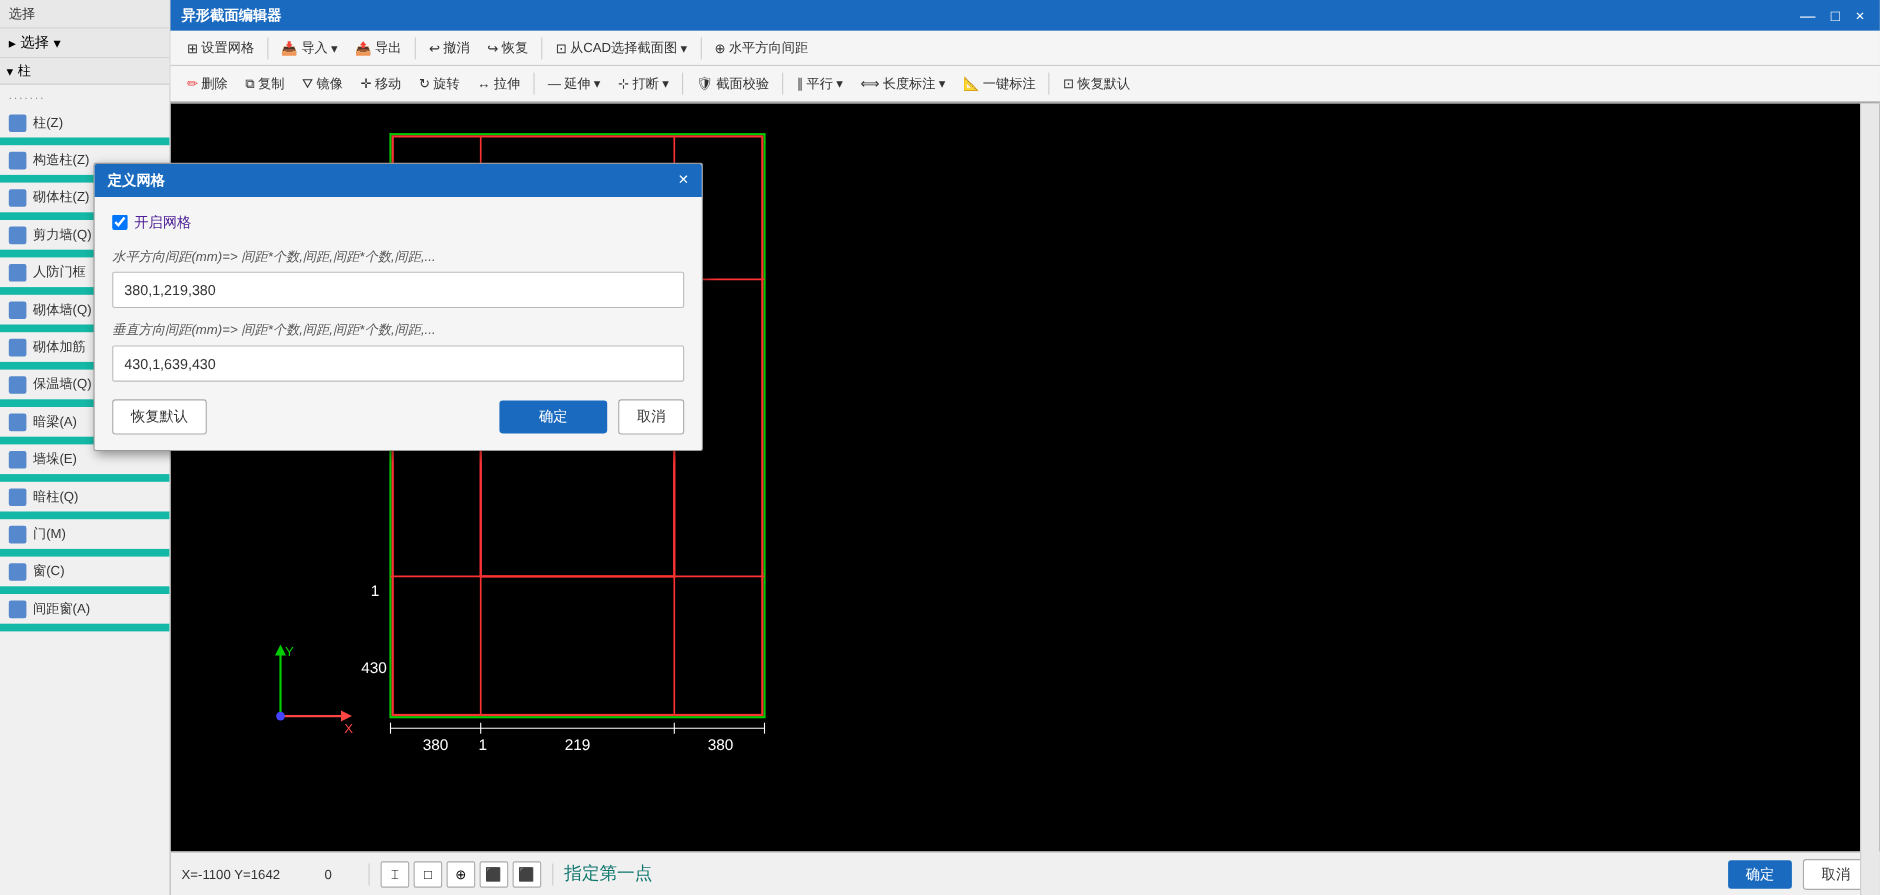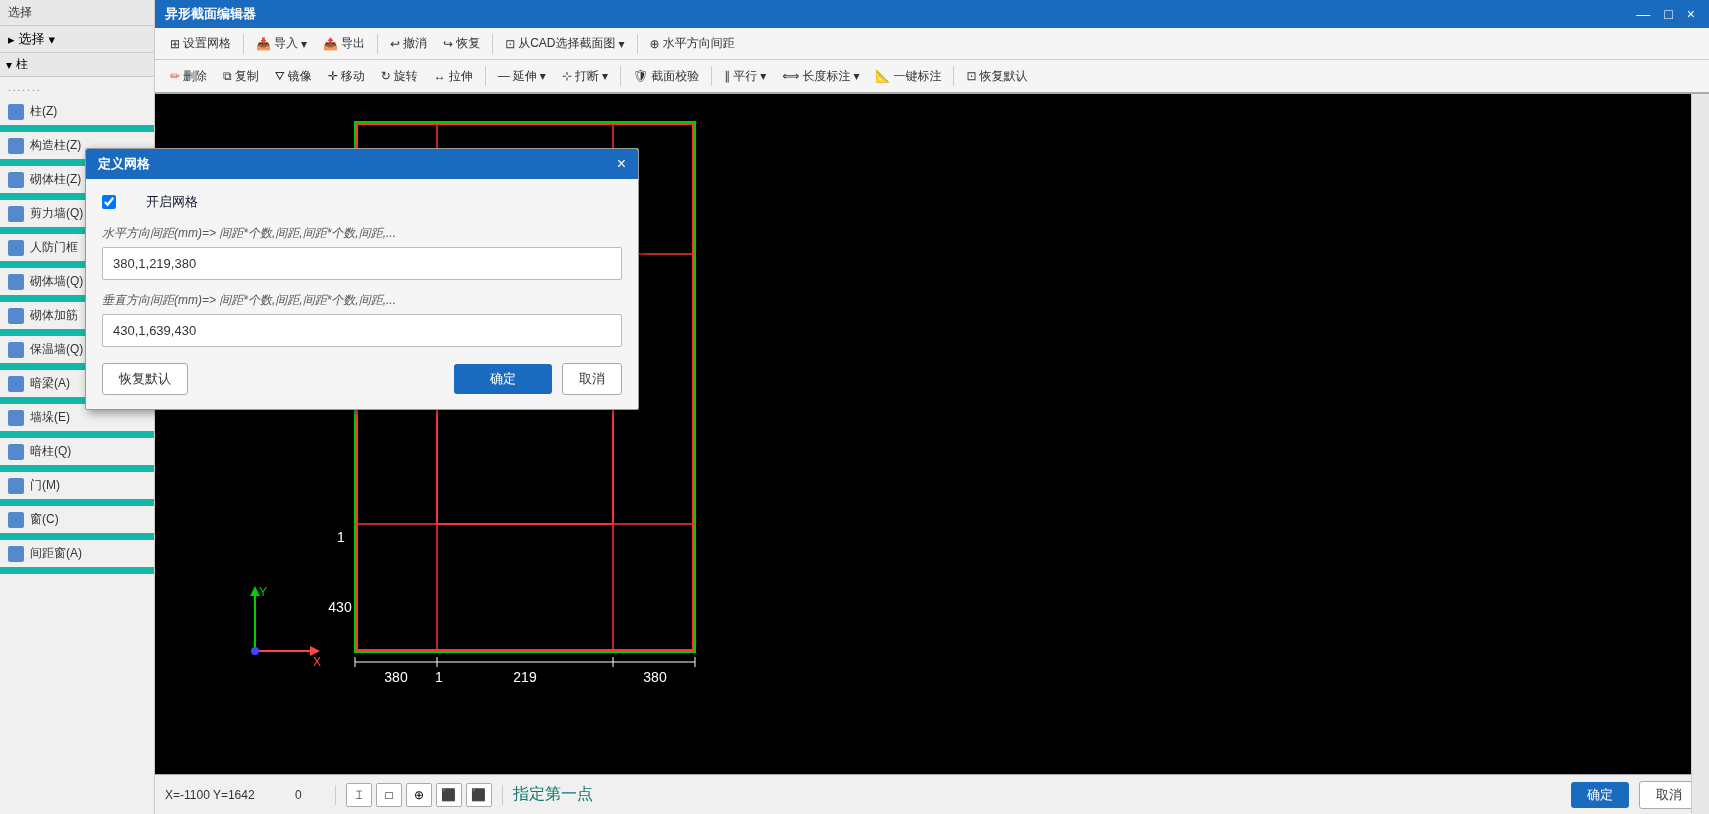--- a/index.html
+++ b/index.html
@@ -61,21 +61,21 @@
     .dialog-restore-btn { background: white; border: 1px solid #aaa; padding: 6px 16px; border-radius: 3px; cursor: pointer; font-size: 13px; color: #333; }
     .dialog-confirm-btn { background: #1a6bbf; color: white; border: none; padding: 6px 36px; border-radius: 3px; cursor: pointer; font-size: 13px; margin-left: auto; }
     .dialog-cancel-btn { background: white; border: 1px solid #aaa; padding: 6px 16px; border-radius: 3px; cursor: pointer; font-size: 13px; color: #333; }
 
     
     .axis-container { position: absolute; bottom: 80px; left: 80px; }
 
     
     .dots-row { padding: 5px 8px; letter-spacing: 2px; color: #888; font-size: 10px; }
 
-    .checkbox-label { font-size: 13px; color: #0f172a; margin-left: 24px; }
+    .checkbox-label { font-size: 13px; color: #4c1d95; }
   </style>
 </head>
 <body>
 
 <div class="app-container">
 
   <div class="left-sidebar">
     <div class="sidebar-header">选择</div>
     <div class="sidebar-select-btn">
       <span>▸</span>

